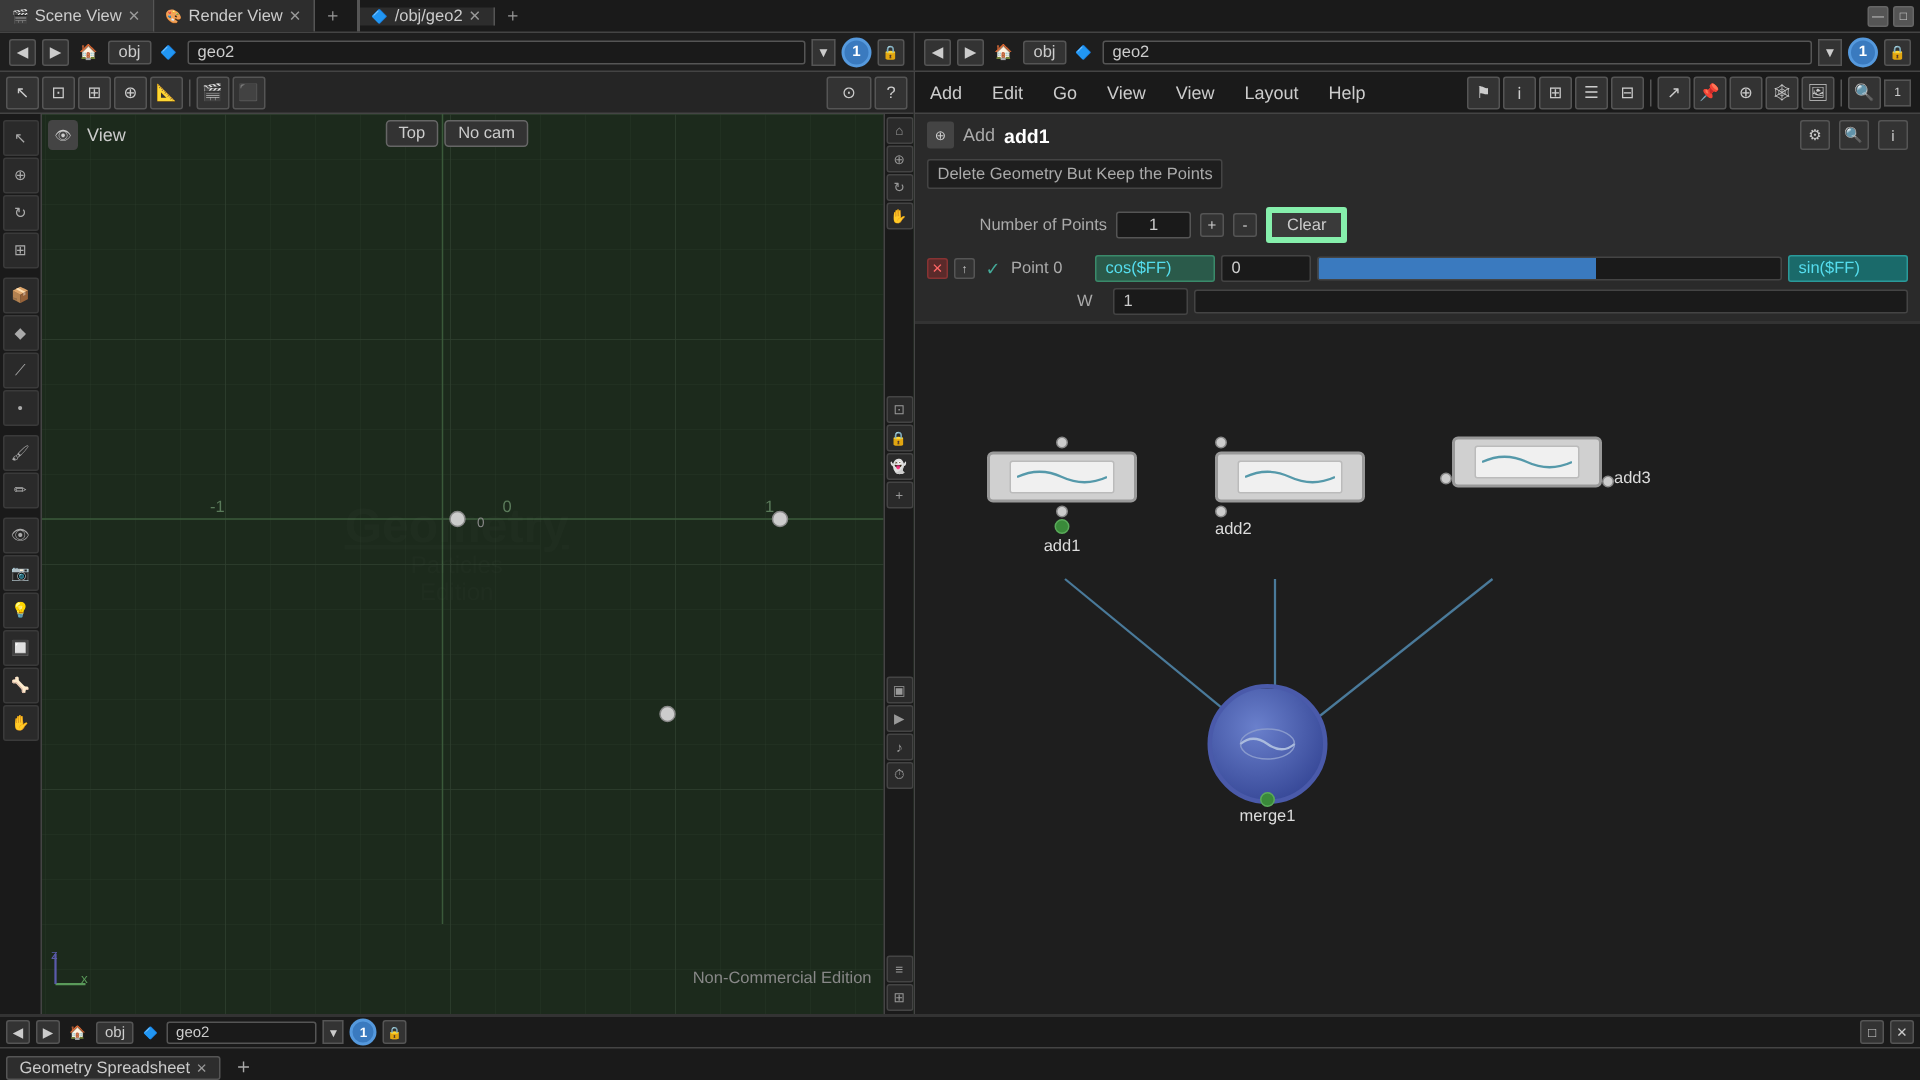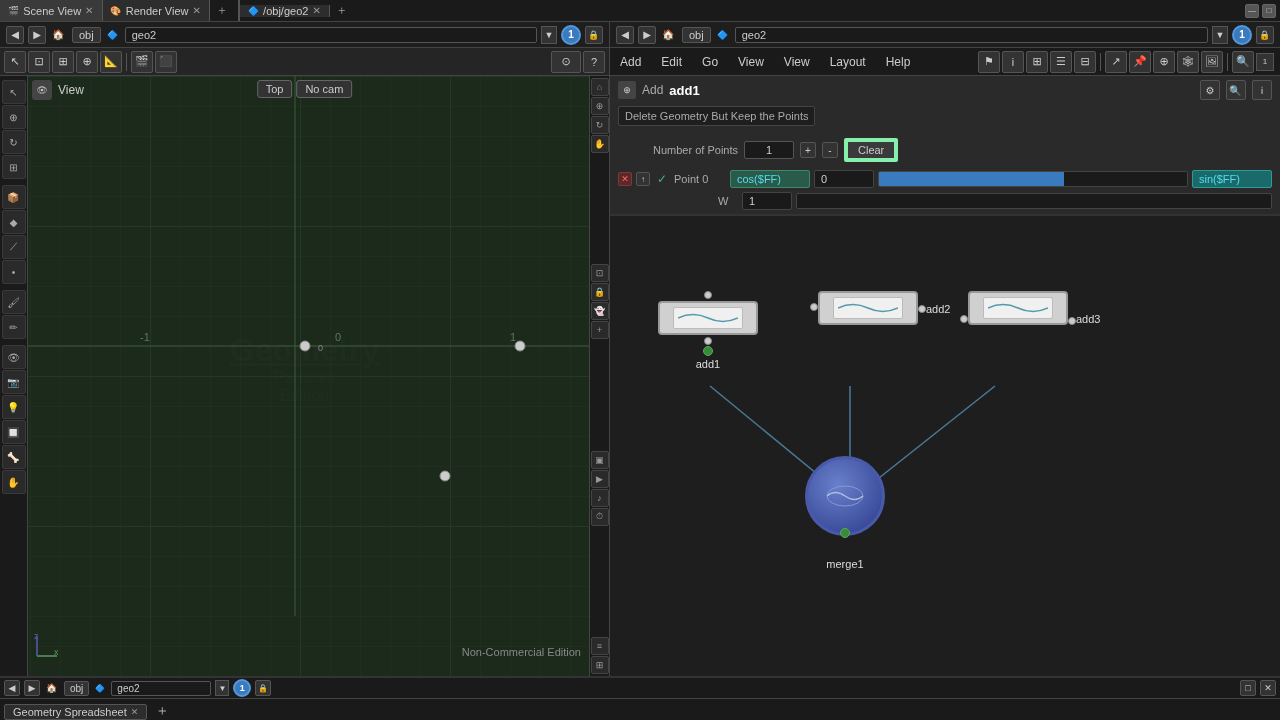--- a/index.html
+++ b/index.html
@@ -290,21 +290,21 @@
             <svg width="60" height="18" viewBox="0 0 60 18">
               <path d="M 0 9 Q 15 2 30 9 Q 45 16 60 9" stroke="#5599aa" stroke-width="1.5" fill="none"></path>
             </svg>
           </div>
         </div>
         <div style="height:8px;width:8px;border-radius:50%;background:#ccc;border:1px solid #888;margin-top:2px;"></div>
         <div style="width:10px;height:10px;border-radius:50%;background:#3a8a3a;border:1px solid #5aaa5a;margin-top:1px;"></div>
         <div style="font-size:11px;color:#ddd;margin-top:2px;">add1</div>
       </div>
 
-      <div style="position:absolute;left:200px;top:75px;display:flex;align-items:center;cursor:pointer;">
+      <div style="position:absolute;left:200px;top:75px;display:flex;flex-direction:column;align-items:flex-start;cursor:pointer;">
         <div style="width:8px;height:8px;border-radius:50%;background:#ccc;border:1px solid #888;margin-bottom:2px;"></div>
         <div style="width:100px;height:34px;background:#d0d0d0;border:2px solid #999;border-radius:4px;display:flex;align-items:center;justify-content:center;position:relative;">
           <div style="width:70px;height:22px;background:#f0f0f0;border:1px solid #bbb;border-radius:2px;display:flex;align-items:center;justify-content:center;overflow:hidden;">
             <svg width="60" height="18" viewBox="0 0 60 18">
               <path d="M 0 9 Q 15 2 30 9 Q 45 16 60 9" stroke="#5599aa" stroke-width="1.5" fill="none"></path>
             </svg>
           </div>
         </div>
         <div style="height:8px;width:8px;border-radius:50%;background:#ccc;border:1px solid #888;margin-top:2px;"></div>
         <div style="font-size:11px;color:#ddd;margin-top:2px;">add2</div>
@@ -324,21 +324,21 @@
       </div>
 
       <div style="position:absolute;left:195px;top:240px;display:flex;flex-direction:column;align-items:center;cursor:pointer;">
         <div style="width:80px;height:80px;border-radius:50%;background:radial-gradient(circle at 40% 35%, #6a80cc, #2a3a8a);border:3px solid #4a5aaa;display:flex;align-items:center;justify-content:center;position:relative;">
           <svg width="40" height="30" viewBox="0 0 40 30">
             <ellipse cx="20" cy="15" rx="18" ry="10" fill="none" stroke="#8899cc" stroke-width="1"></ellipse>
             <path d="M 2 15 Q 10 8 20 15 Q 30 22 38 15" stroke="#aabbdd" stroke-width="1.5" fill="none"></path>
           </svg>
           <div style="position:absolute;bottom:-5px;left:50%;transform:translateX(-50%);width:10px;height:10px;border-radius:50%;background:#3a8a3a;border:1px solid #5aaa5a;"></div>
         </div>
-        <div style="font-size:11px;color:#ddd;margin-top:22px;">merge1</div>
+        <div style="font-size:11px;color:#ddd;margin-top:2px;">merge1</div>
       </div>
     </div>
   </div>
 </div>
 
 <div style="height:22px; background:#1a1a1a; display:flex; align-items:center; border-top:2px solid #333; padding:0 4px; gap:4px;">
   <div style="width:16px;height:16px;background:#333;border:1px solid #555;color:#ccc;display:flex;align-items:center;justify-content:center;cursor:pointer;font-size:9px;border-radius:2px;">◀</div>
   <div style="width:16px;height:16px;background:#333;border:1px solid #555;color:#ccc;display:flex;align-items:center;justify-content:center;cursor:pointer;font-size:9px;border-radius:2px;">▶</div>
   <div style="width:16px;height:16px;display:flex;align-items:center;justify-content:center;font-size:9px;">🏠</div>
   <div style="background:#333;border:1px solid #555;color:#ccc;padding:1px 5px;font-size:10px;border-radius:2px;cursor:pointer;">obj</div>

